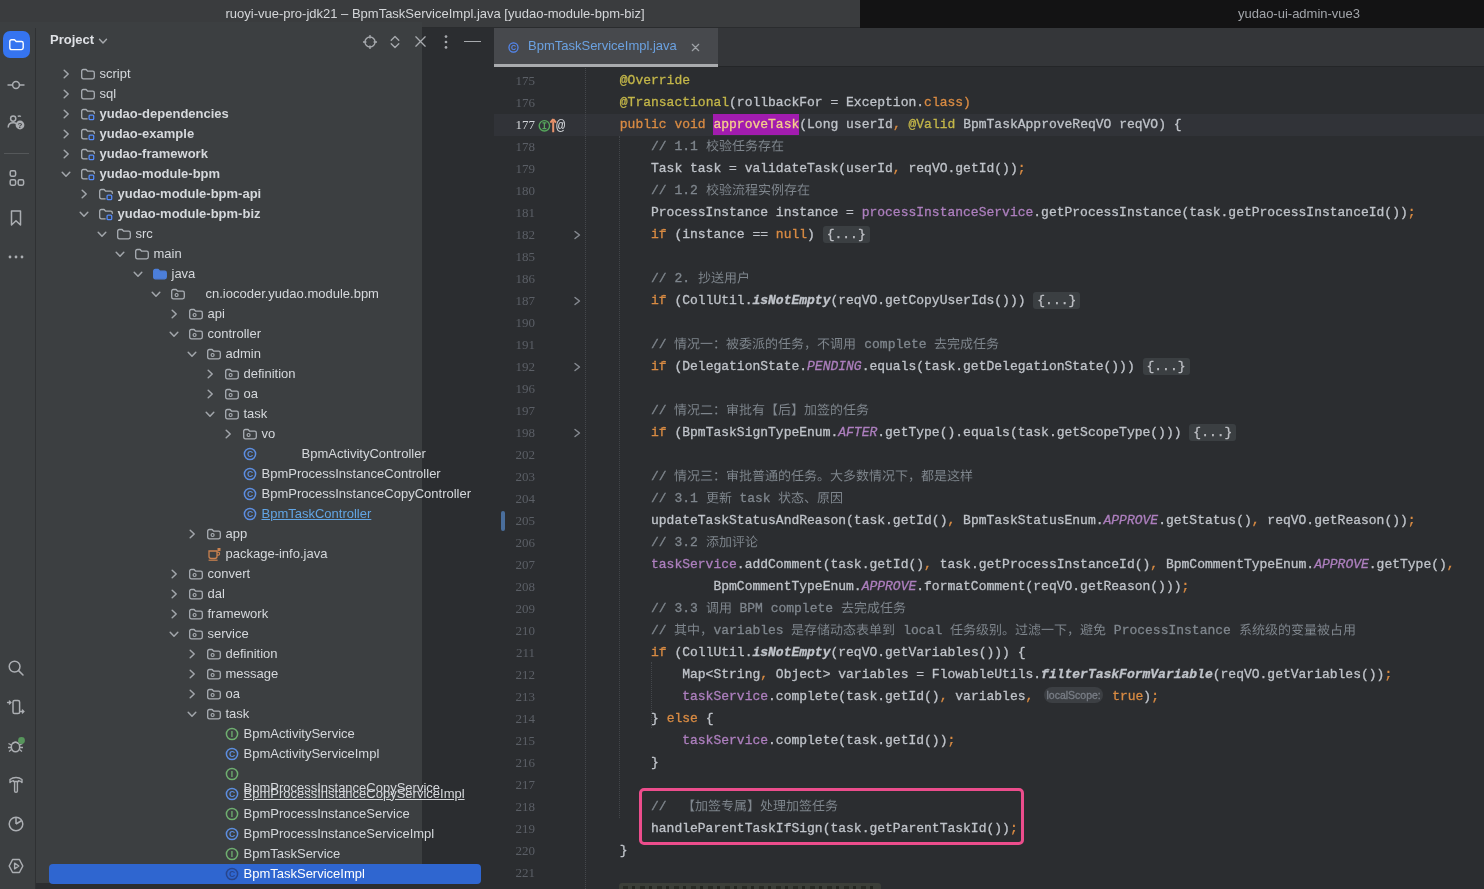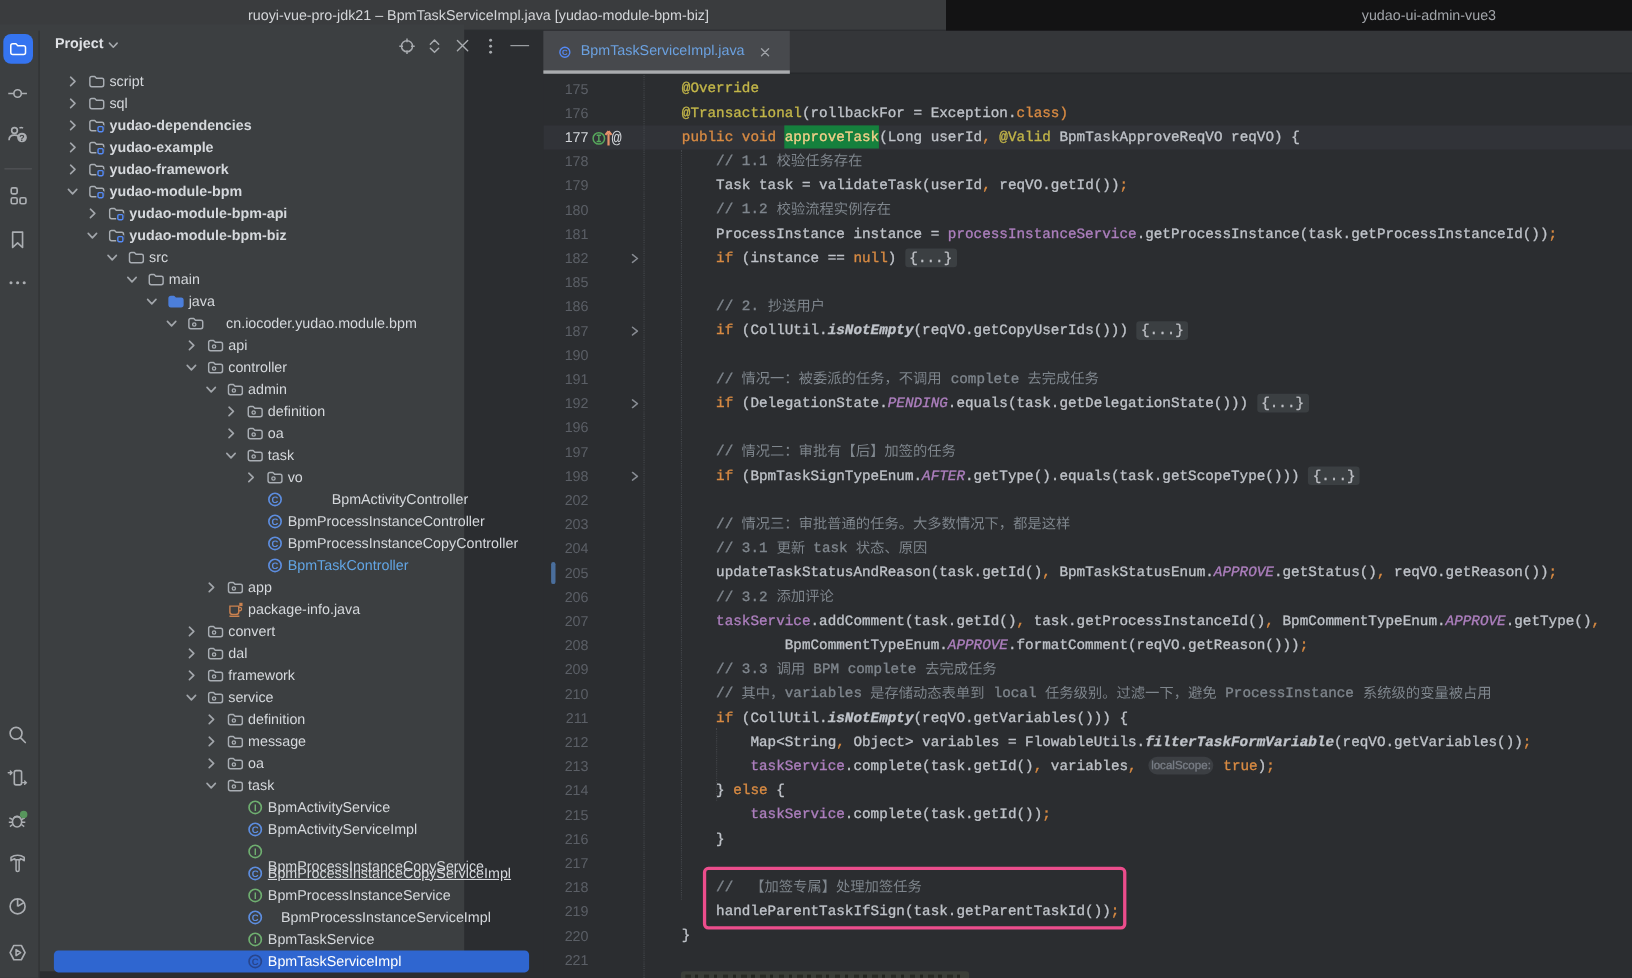--- a/index.html
+++ b/index.html
@@ -11,35 +11,35 @@
 #strip{position:absolute;left:0;top:28px;width:36px;height:861px;background:#3c3f41;border-right:1px solid #2f3133;z-index:3}
 #panel{position:absolute;left:0;top:22px;width:422px;height:861px;background:#3c3f41}
 #panel .tt{position:absolute;font-size:13px;line-height:20px;color:#d5d8dc;white-space:nowrap}
 .selrow{position:absolute;left:49px;top:0;width:432px;height:20px;background:#2f66d0;border-radius:4px}
 #tabstrip{position:absolute;left:494px;top:28px;width:990px;height:39px;background:#343639;border-bottom:1px solid #242628}
 #tab{position:absolute;left:0;top:0;width:224px;height:39px;background:#47494d}
 #tabul{position:absolute;left:0;top:36px;width:224px;height:3px;background:#a9abae}
 #tabtext{position:absolute;left:34px;top:10px;font-size:13px;color:#6ba1e0}
 #ed{position:absolute;left:494px;top:68px;width:990px;height:821px;background:#2b2d30;overflow:hidden}
 #caret{position:absolute;left:0;top:46px;width:990px;height:22px;background:#313338}
-.gn{position:absolute;left:0;width:41px;text-align:right;font-family:Liberation Sans, sans-serif;font-size:13px;line-height:22px;color:#5b5f66}
+.gn{position:absolute;left:0;width:41px;text-align:right;font-family:Liberation Serif, serif;font-size:13px;line-height:22px;color:#5b5f66}
 .gn.cur{color:#d3d6da}
 .fa{position:absolute;left:76px}
 #gutborder{position:absolute;left:91px;top:0;width:0;height:821px;border-left:1px dotted #45484c}
 .ig{position:absolute;width:1px;border-left:1px dotted #43464a}
 .cl{position:absolute;left:94.6px;white-space:pre;font-family:"Liberation Mono",monospace;font-size:13px;line-height:22px;color:#bfc3c9;height:22px;-webkit-text-stroke:0.3px}
 .cl .pre{white-space:pre}
 s{text-decoration:none;font-style:normal}
 .k{color:#d98b43}
 .a{color:#c3b649}
 .c{color:#7f868d}
 .f{color:#ad7fbe}
 .ci{color:#ad7fbe;font-style:italic}
 .mi{font-style:italic;font-weight:bold}
-.sel{background:#15803d;color:#f5d08a;padding:3px 0}
+.sel{background:#a21caf;color:#f5d08a;padding:3px 0}
 .fd{background:#3b3f42;border-radius:3px;padding:1px 4px;color:#bdbfc4}
 .hint{display:inline-block;background:#3c3f43;border-radius:8px;font-family:"Liberation Sans",sans-serif;font-size:10.5px;color:#797e86;height:16px;line-height:16px;width:59px;text-align:center;margin-left:3px;margin-right:9px;vertical-align:1px}
 .j{display:inline-block;vertical-align:-1.56px}
 .j.c path,.j.c use{fill:#7f868d}
 svg.j{fill:#bfc3c9}
 #pink{position:absolute;left:145px;top:719.5px;width:385px;height:57px;border:3px solid #ec4d8c;border-radius:5px}
 #botfold{position:absolute;left:125px;top:815px;width:262px;height:16px;background:#3b3e38;border-radius:3px}
 #botfold div{position:absolute;left:4px;top:3px;width:254px;height:3px;background:repeating-linear-gradient(90deg,#282a24 0 5px,#3b3e38 5px 9px,#23251f 9px 12px,#3b3e38 12px 17px)}
 </style></head>
 <body>
@@ -294,21 +294,21 @@
       <div class="tt" style="left:261.5px;top:441.5px;">BpmProcessInstanceController</div>
       <svg class="ab" style="left:241.5px;top:463.5px" width="16" height="16" viewBox="0 0 16 16">
         <circle cx="8" cy="8" r="5.6" fill="none" stroke="#5d8ee0" stroke-width="1.5"></circle>
         <text x="8" y="11.2" font-family="Liberation Sans" font-size="8.6" font-weight="bold" fill="#5d8ee0" text-anchor="middle">C</text>
       </svg>
       <div class="tt" style="left:261.5px;top:461.5px;">BpmProcessInstanceCopyController</div>
       <svg class="ab" style="left:241.5px;top:483.5px" width="16" height="16" viewBox="0 0 16 16">
         <circle cx="8" cy="8" r="5.6" fill="none" stroke="#5d8ee0" stroke-width="1.5"></circle>
         <text x="8" y="11.2" font-family="Liberation Sans" font-size="8.6" font-weight="bold" fill="#5d8ee0" text-anchor="middle">C</text>
       </svg>
-      <div class="tt" style="left:261.5px;top:481.5px;color:#62a5e4;">BpmTaskController</div>
+      <div class="tt" style="left:261.5px;top:481.5px;color:#62a5e4;text-decoration:underline;">BpmTaskController</div>
       <svg class="ab" style="left:184.0px;top:503.5px" width="16" height="16" viewBox="0 0 16 16">
         <path d="M6.2 4.2 L10.2 8 L6.2 11.8" stroke="#a2a6ab" stroke-width="1.5" fill="none" stroke-linecap="round" stroke-linejoin="round"></path>
       </svg>
       <svg class="ab" style="left:205.5px;top:503.5px" width="16" height="16" viewBox="0 0 16 16">
         <path d="M1.7 5.2 Q1.7 3.5 3.4 3.5 L6.1 3.5 L7.7 5.2 L12.7 5.2 Q14.3 5.2 14.3 6.9 L14.3 11.1 Q14.3 12.8 12.6 12.8 L3.4 12.8 Q1.7 12.8 1.7 11.1 Z" fill="none" stroke="#a9aeb4" stroke-width="1.3" stroke-linejoin="round"></path>
         <circle cx="6.6" cy="9" r="1.5" fill="none" stroke="#a9aeb4" stroke-width="1.2"></circle>
       </svg>
       <div class="tt" style="left:225.5px;top:501.5px;">app</div>
       <svg class="ab" style="left:205.5px;top:523.5px" width="16" height="16" viewBox="0 0 16 16">
         <path d="M3 5 L11 5 L11 10.5 Q11 12.5 8.5 12.5 L5.5 12.5 Q3 12.5 3 10.5 Z" fill="#3c3f41" stroke="#c9814f" stroke-width="1.3"></path>
@@ -403,21 +403,21 @@
       <div class="tt" style="left:243.5px;top:761.5px;text-decoration:underline;">BpmProcessInstanceCopyServiceImpl</div>
       <svg class="ab" style="left:223.5px;top:783.5px" width="16" height="16" viewBox="0 0 16 16">
         <circle cx="8" cy="8" r="5.6" fill="none" stroke="#6faf70" stroke-width="1.5"></circle>
         <text x="8" y="11.2" font-family="Liberation Sans" font-size="8.6" font-weight="bold" fill="#6faf70" text-anchor="middle">I</text>
       </svg>
       <div class="tt" style="left:243.5px;top:781.5px;">BpmProcessInstanceService</div>
       <svg class="ab" style="left:223.5px;top:803.5px" width="16" height="16" viewBox="0 0 16 16">
         <circle cx="8" cy="8" r="5.6" fill="none" stroke="#5d8ee0" stroke-width="1.5"></circle>
         <text x="8" y="11.2" font-family="Liberation Sans" font-size="8.6" font-weight="bold" fill="#5d8ee0" text-anchor="middle">C</text>
       </svg>
-      <div class="tt" style="left:243.5px;top:801.5px;margin-left:12px;">BpmProcessInstanceServiceImpl</div>
+      <div class="tt" style="left:243.5px;top:801.5px;">BpmProcessInstanceServiceImpl</div>
       <svg class="ab" style="left:223.5px;top:823.5px" width="16" height="16" viewBox="0 0 16 16">
         <circle cx="8" cy="8" r="5.6" fill="none" stroke="#6faf70" stroke-width="1.5"></circle>
         <text x="8" y="11.2" font-family="Liberation Sans" font-size="8.6" font-weight="bold" fill="#6faf70" text-anchor="middle">I</text>
       </svg>
       <div class="tt" style="left:243.5px;top:821.5px;">BpmTaskService</div>
       <div class="selrow" style="top:841.5px"></div>
       <svg class="ab" style="left:223.5px;top:843.5px" width="16" height="16" viewBox="0 0 16 16">
         <circle cx="8" cy="8" r="5.6" fill="none" stroke="#28458c" stroke-width="1.5"></circle>
         <text x="8" y="11.2" font-family="Liberation Sans" font-size="8.6" font-weight="bold" fill="#28458c" text-anchor="middle">C</text>
       </svg>

